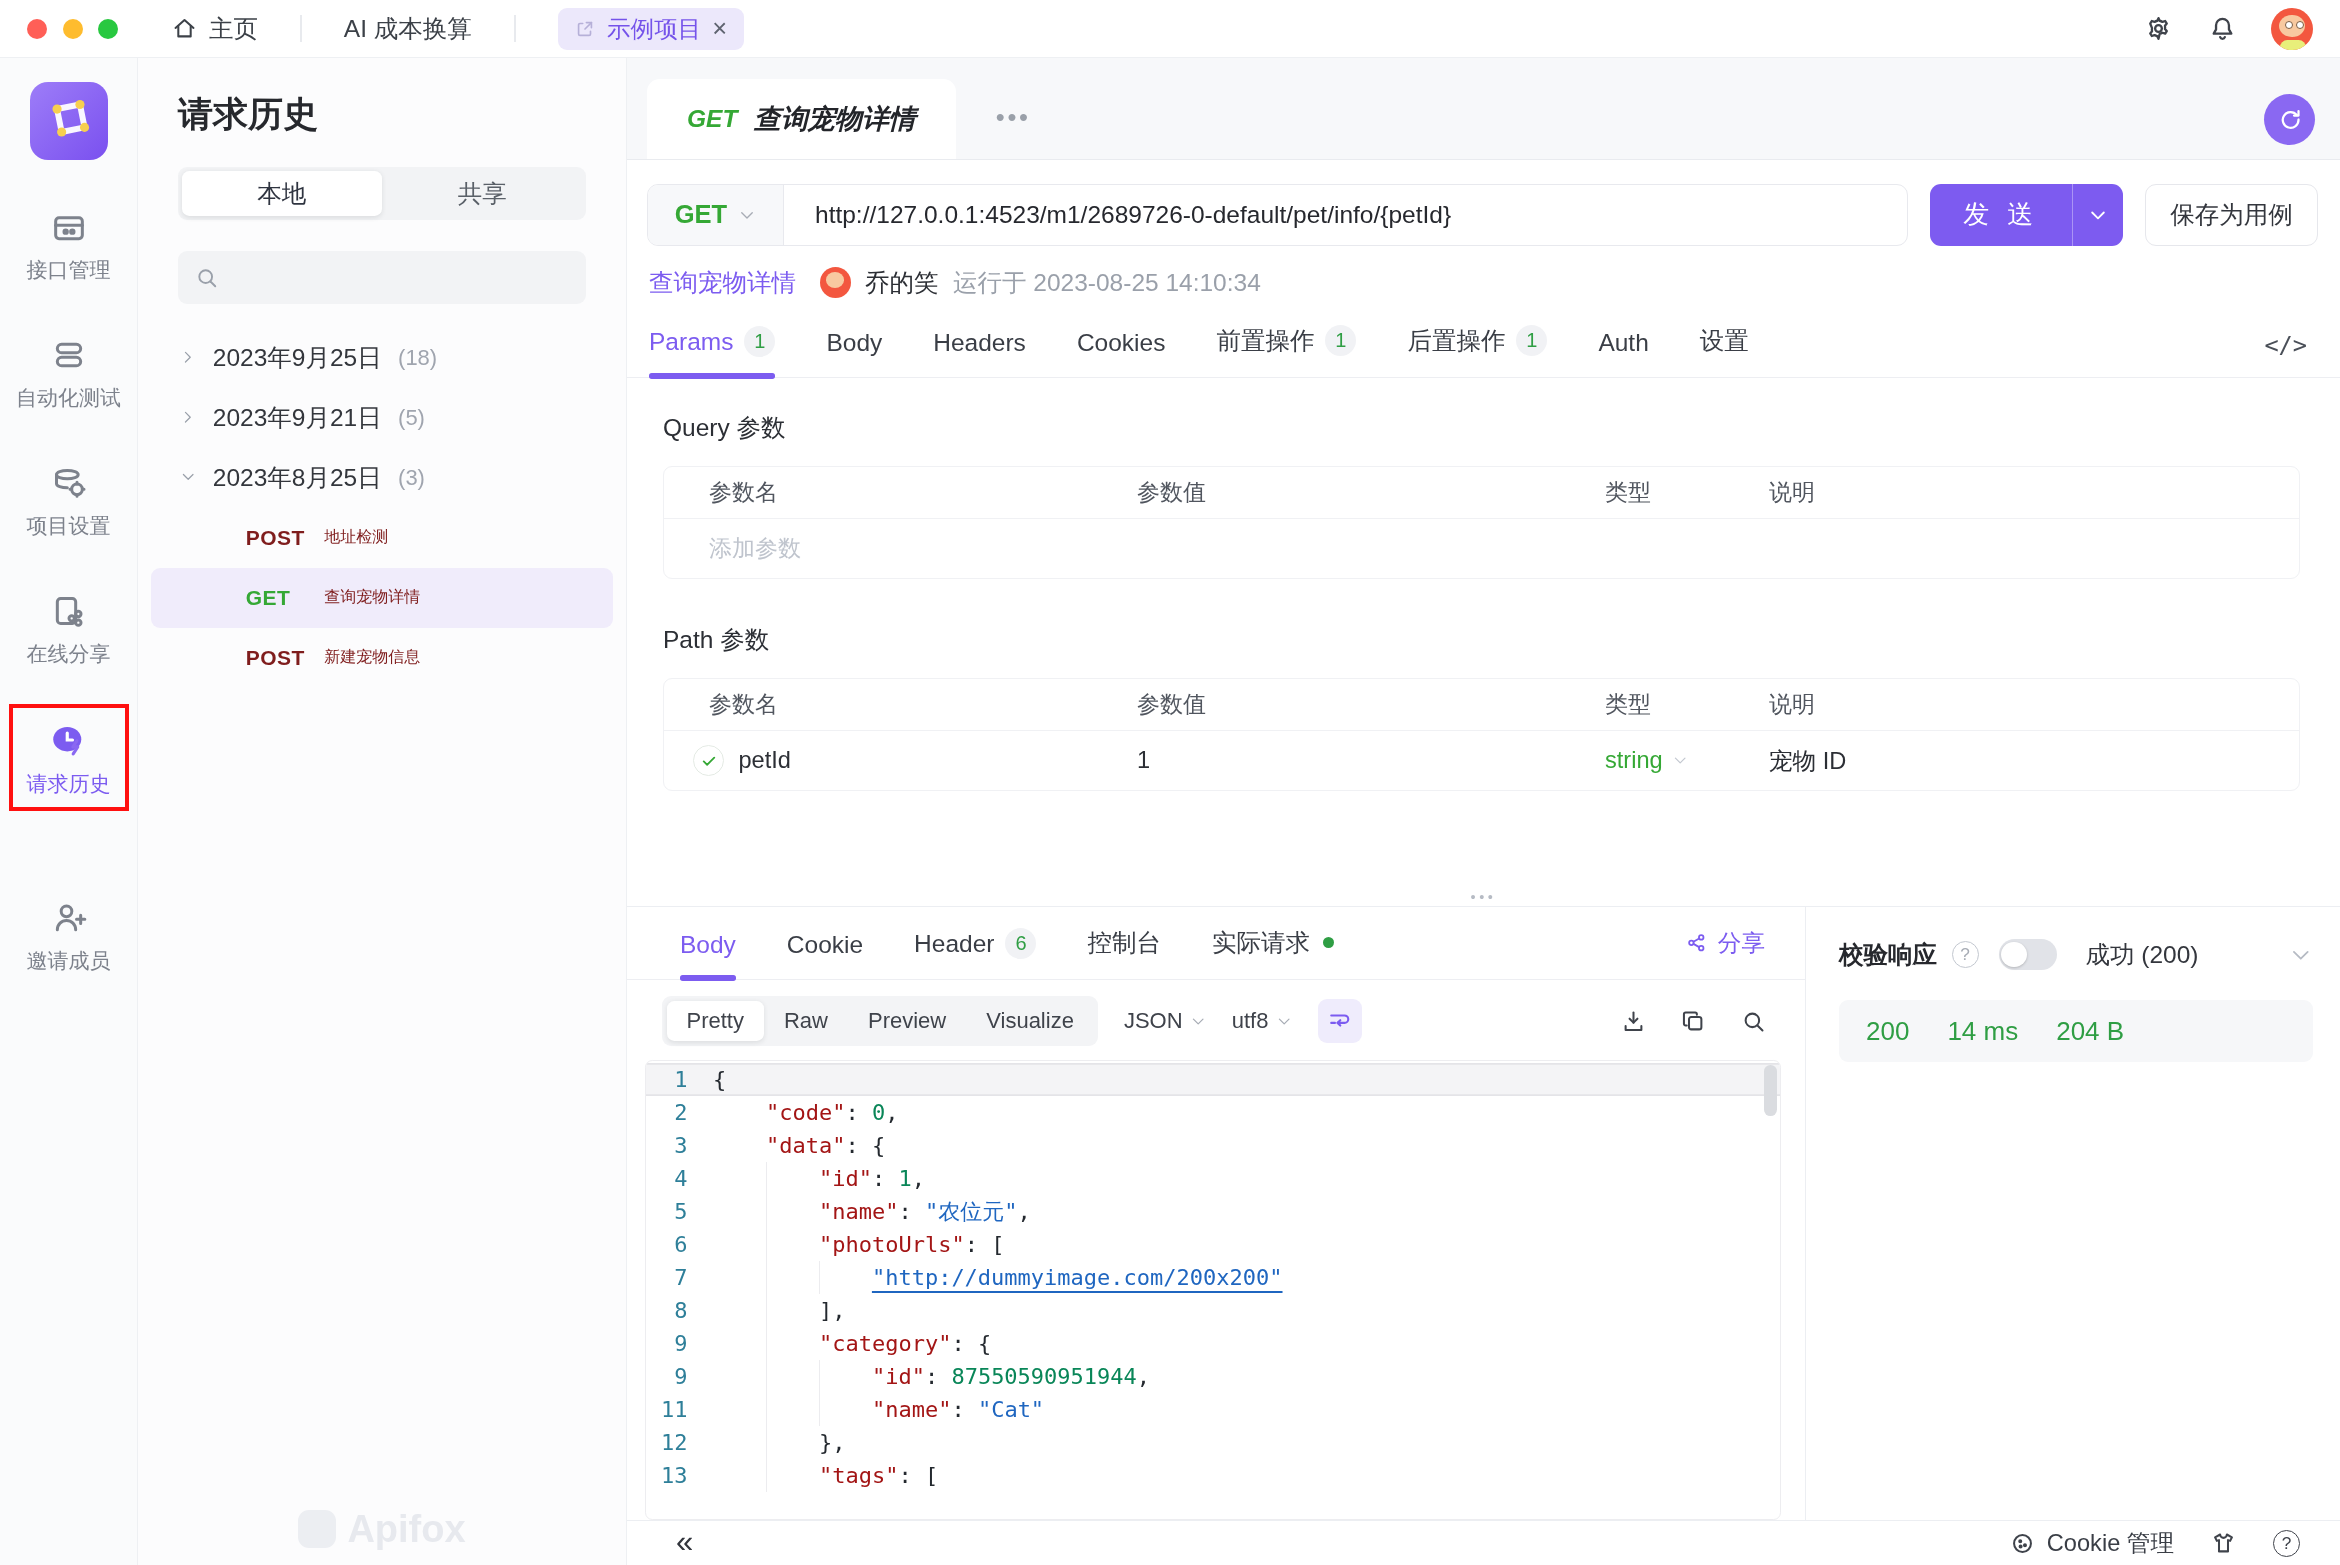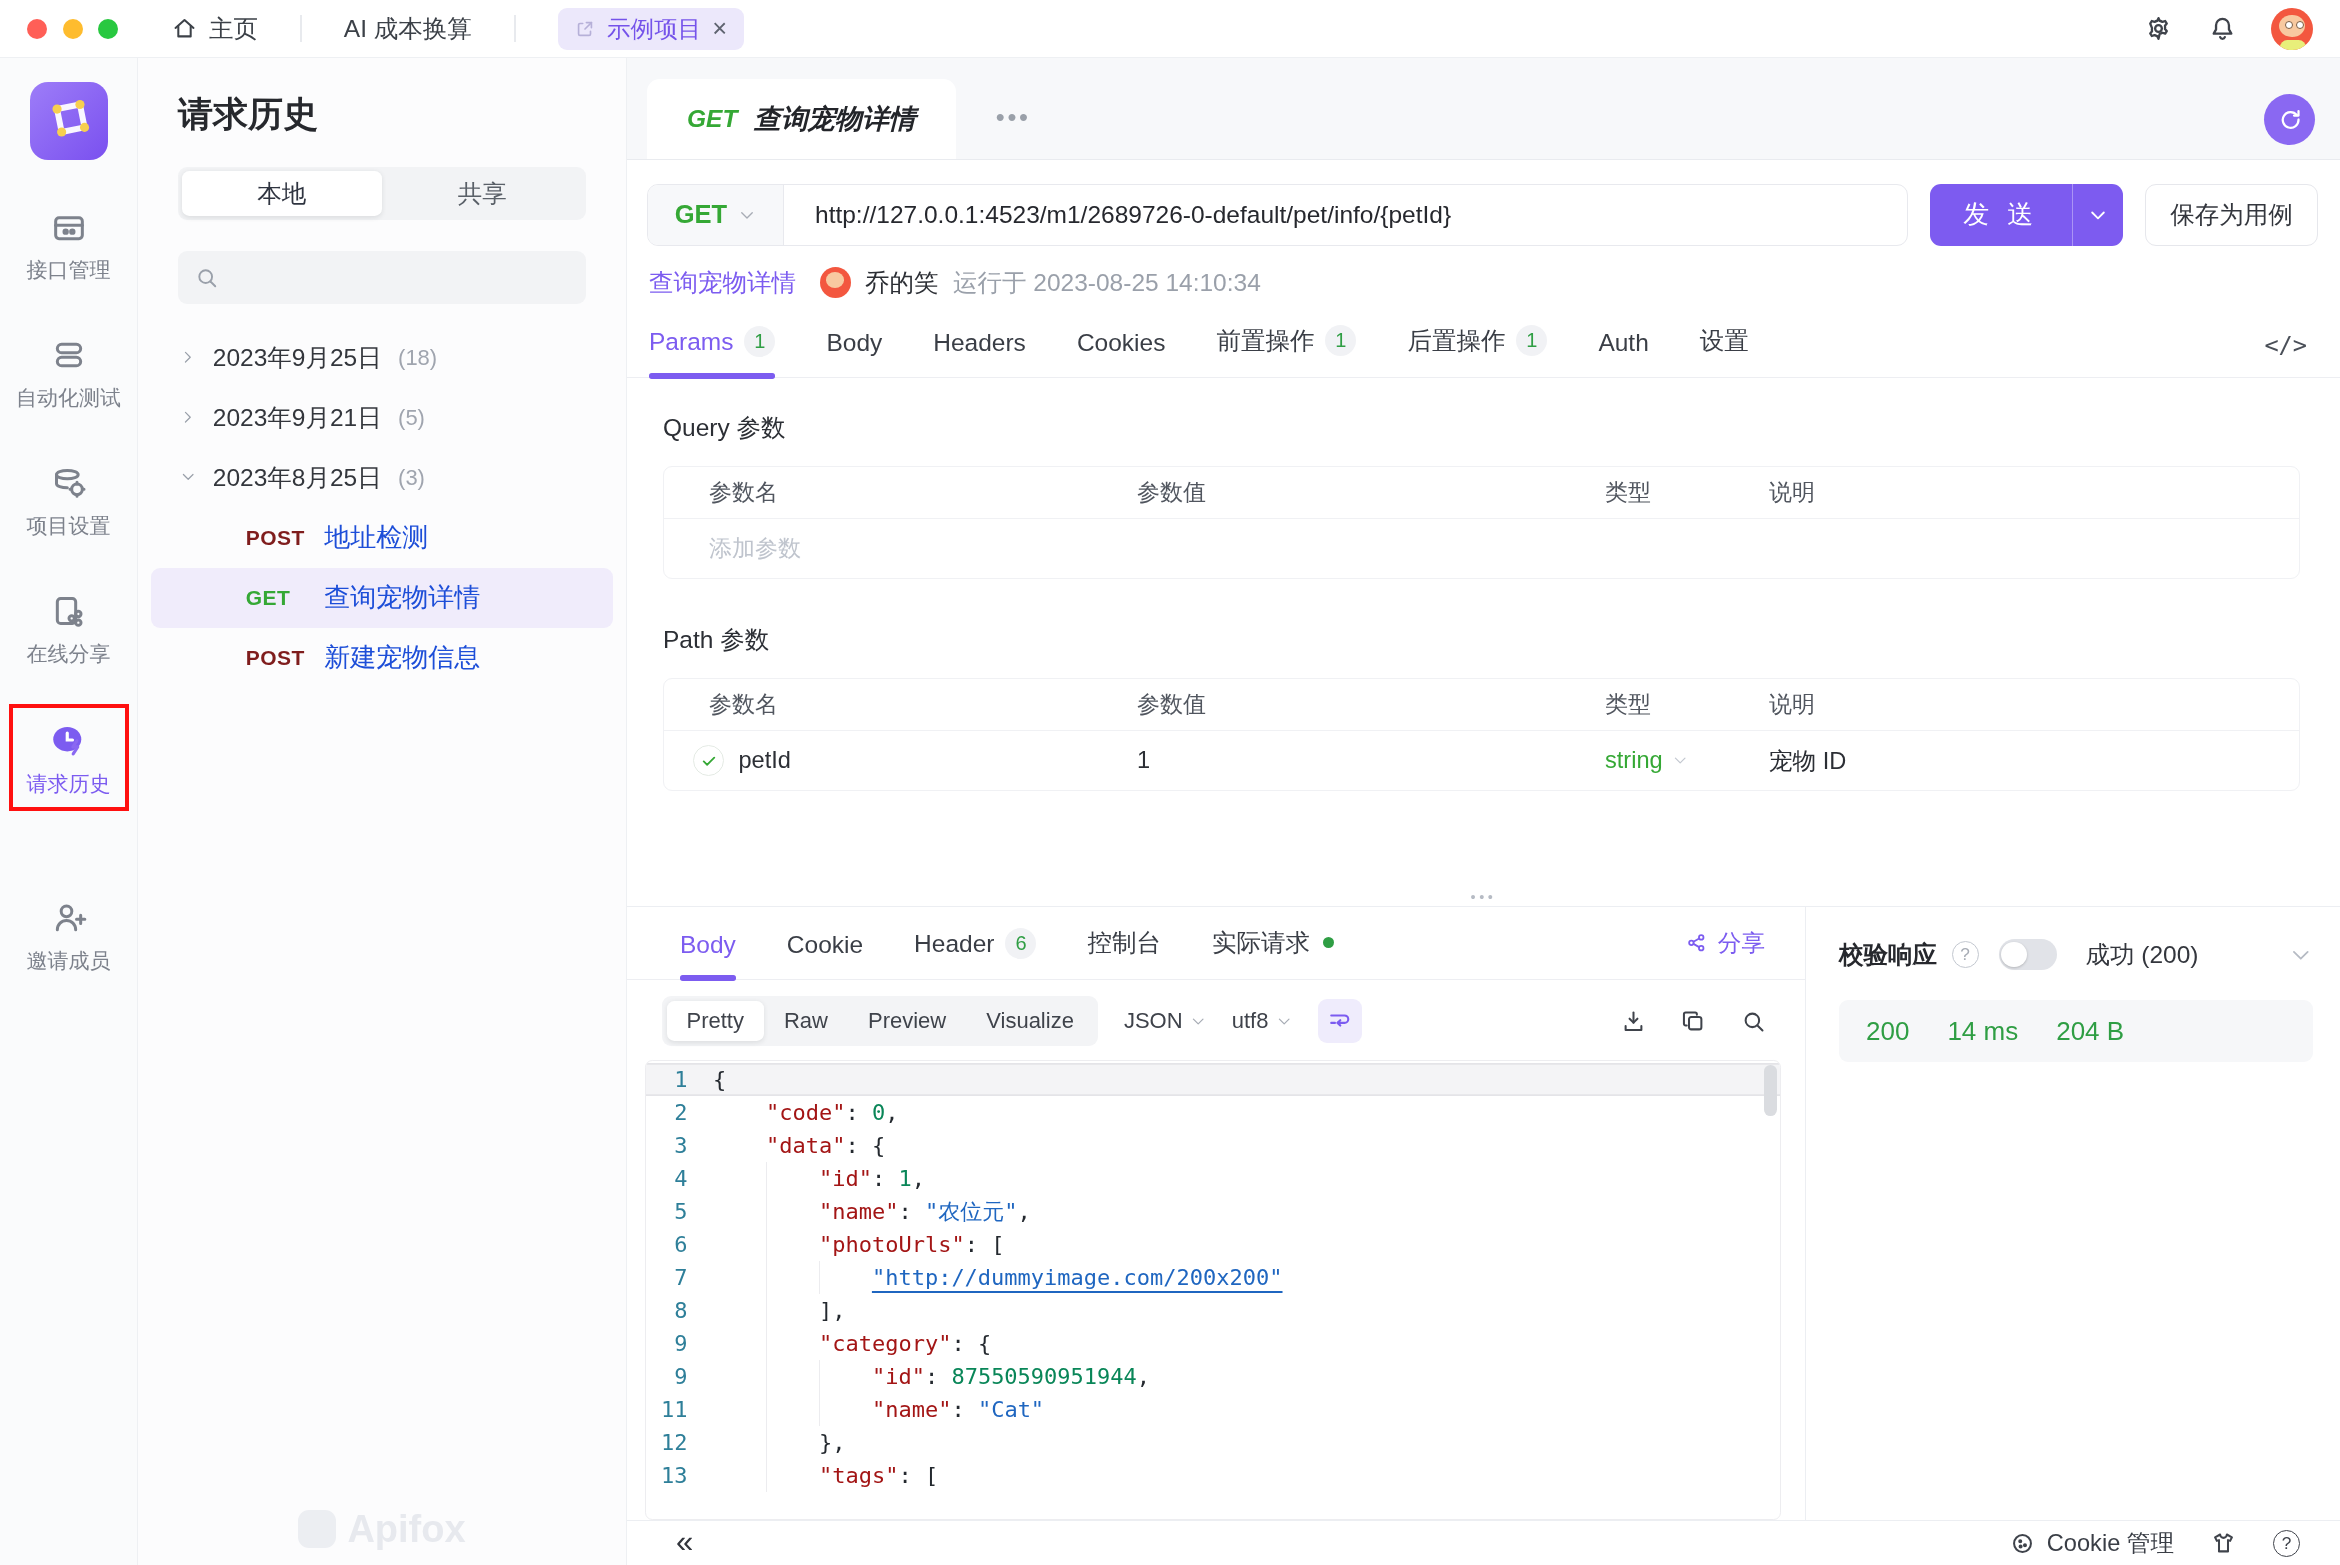--- a/index.html
+++ b/index.html
@@ -58,21 +58,21 @@
   .tree { margin-top:23.6px; }
   .g-row { height:60px; display:flex; align-items:center; padding-left:42px; gap:16.4px; }
   .g-row .chev { transition:none; }
   .g-row.expanded .chev { transform:rotate(90deg); }
   .g-label { font-size:24.5px; color:#33363c; }
   .g-count { font-size:22px; color:#a0a5af; }
   .r-row { height:60px; display:flex; align-items:center; padding-left:95px; gap:14.5px; margin:0 12.7px; border-radius:9px; }
   .r-row.selected { background:#f0ecfb; }
   .method { font-size:21px; font-weight:800; width:64px; letter-spacing:0.5px; }
   .m-get{color:#35a835}.m-post{color:#7f1d1d}
-  .r-name { font-size:26px; color:#1d4ed8; }
+  .r-name { font-size:16px; color:#7f1d1d; }
   .h-watermark { margin-top:auto; display:flex; align-items:center; justify-content:center;
     gap:11px; padding-bottom:14.5px; color:#e7e9ee; font-size:38px; font-weight:700; }
   .wm-logo { width:38px; height:38px; border-radius:11px; background:#eceef2; }
 
   
   .main { flex:1; display:flex; flex-direction:column; min-width:0; background:#fff; }
 
   .tabstrip { height:102px; background:#f7f8fa; border-bottom:1.8px solid #e9ebef;
     display:flex; align-items:flex-end; padding-left:20px; flex:none; }
   .mtab { height:80px; background:#fff; border-radius:12.7px 12.7px 0 0; padding:0 40px;

